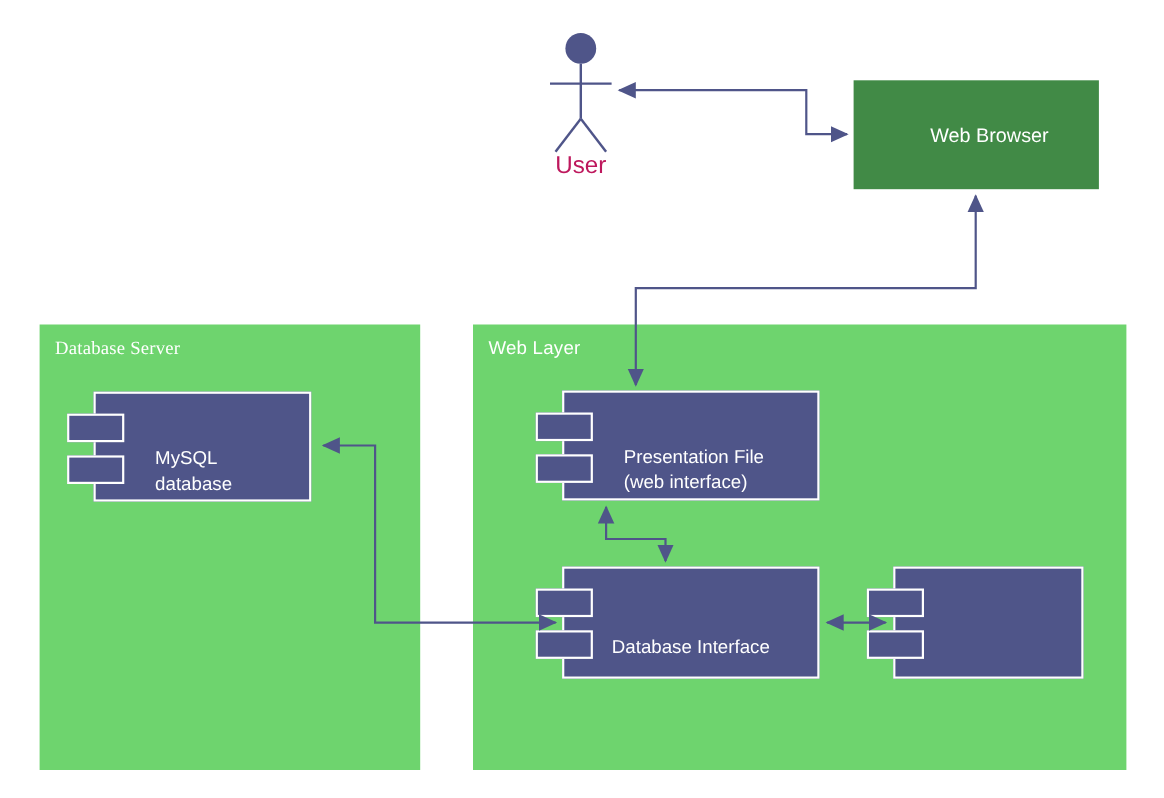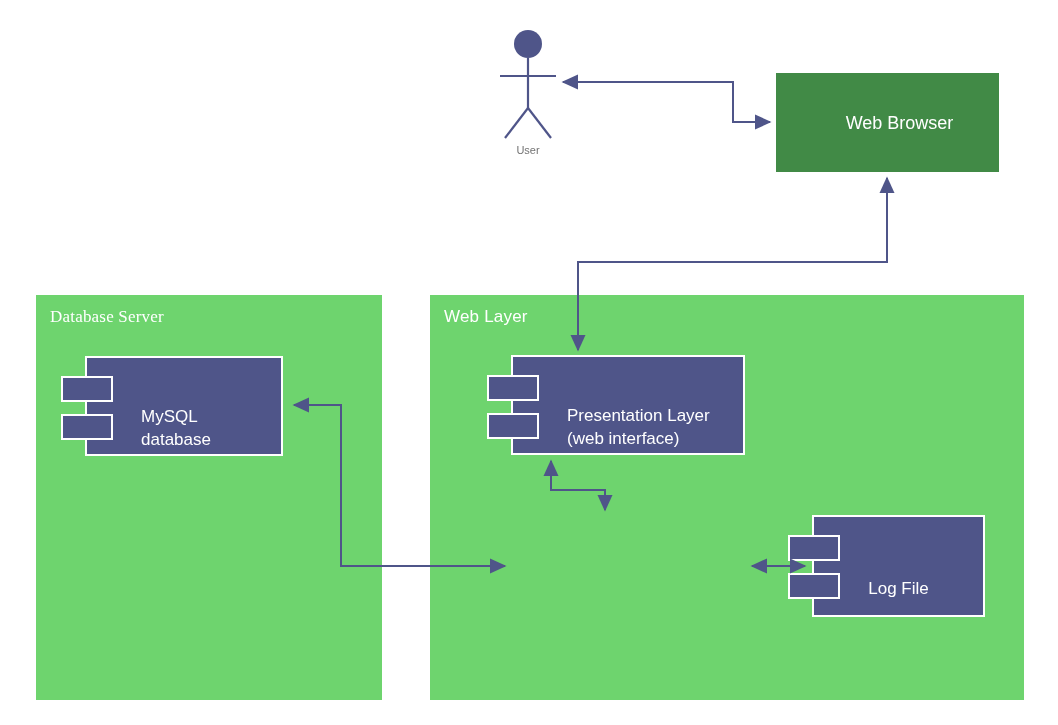--- a/index.html
+++ b/index.html
@@ -92,22 +92,22 @@
 
   
   .actor {
     position: absolute;
   }
   .actor-label {
     position: absolute;
     width: 100%;
     text-align: center;
     top: 112px;
-    color: #737373;
-    font-size: 11px;
+    color: #be185d;
+    font-size: 22px;
     line-height: 20px;
   }
 
   
   #connectors {
     position: absolute;
     left: 0;
     top: 0;
     width: 1058px;
     height: 725px;
@@ -145,29 +145,33 @@
   <div class="component" style="left:85px; top:356px; width:198px; height:100px;">
     <div class="port-tab upper"></div>
     <div class="port-tab lower"></div>
     <div class="component-label">MySQL
 database</div>
   </div>
 
   <div class="component" style="left:511px; top:355px; width:234px; height:100px;">
     <div class="port-tab upper"></div>
     <div class="port-tab lower"></div>
-    <div class="component-label">Presentation Layer
+    <div class="component-label">Presentation File
 (web interface)</div>
   </div>
 
+  <div class="component" style="left:511px; top:515px; width:234px; height:102px;">
+    <div class="port-tab upper"></div>
+    <div class="port-tab lower"></div>
+    <div class="component-label centered">Database Interface</div>
+  </div>
 
   <div class="component" style="left:812px; top:515px; width:173px; height:102px;">
     <div class="port-tab upper"></div>
     <div class="port-tab lower"></div>
-    <div class="component-label centered">Log File</div>
   </div>
 
   <svg id="connectors">
     <defs>
       <marker id="arrow-end" viewBox="0 0 12 12" refX="10" refY="6" markerWidth="9" markerHeight="9" orient="auto-start-reverse">
         <path d="M 0 1 L 11 6 L 0 11 z" fill="#4F5589"></path>
       </marker>
       <marker id="arrow-start" viewBox="0 0 12 12" refX="10" refY="6" markerWidth="9" markerHeight="9" orient="auto-start-reverse">
         <path d="M 0 1 L 11 6 L 0 11 z" fill="#4F5589"></path>
       </marker>

